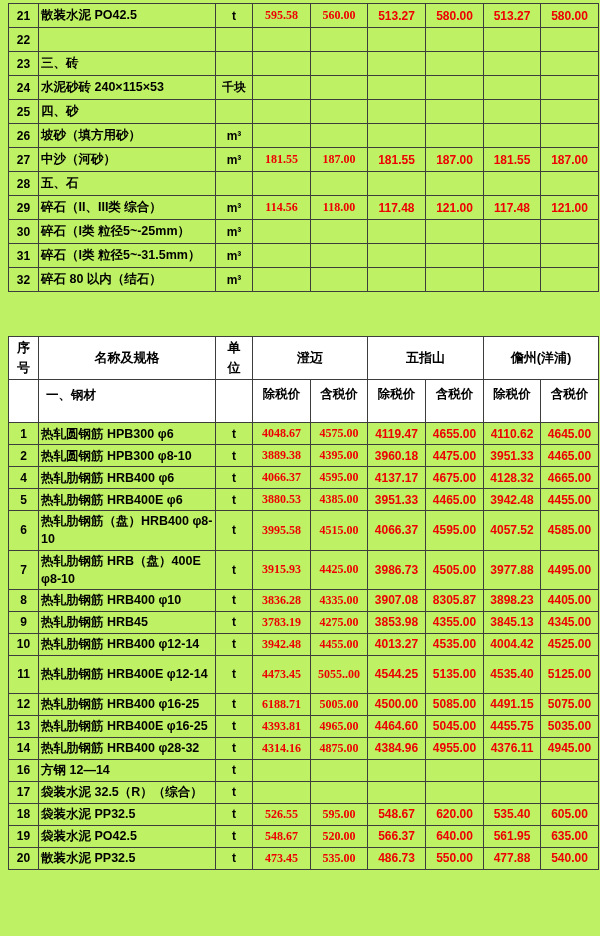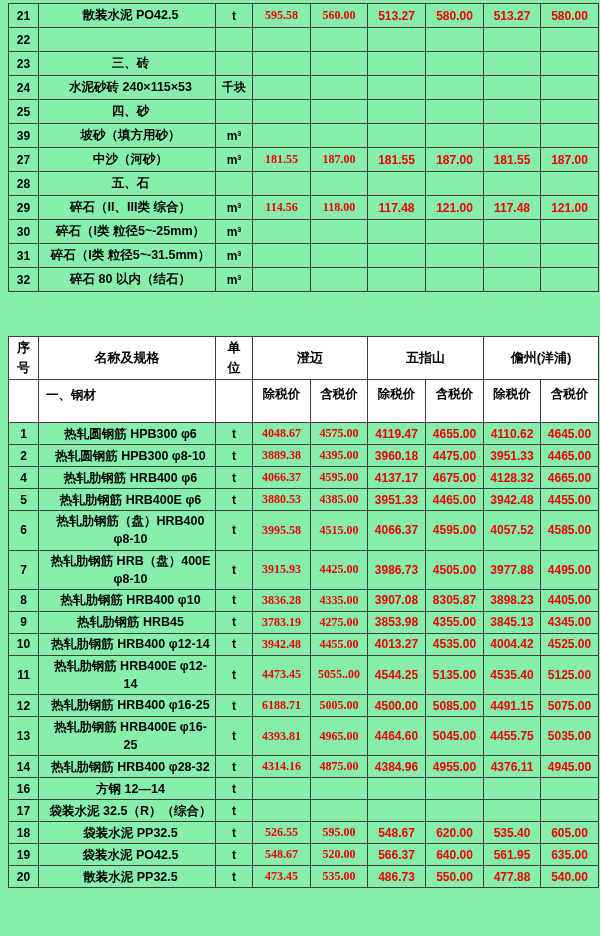--- a/index.html
+++ b/index.html
@@ -1,36 +1,36 @@
 <!DOCTYPE html>
 <html><head>
 <meta charset="utf-8">
 <style>
   html,body{margin:0;padding:0;background:#ffffff;}
   body{font-family:"Liberation Sans",sans-serif;color:#000;}
-  .page{width:600px;height:936px;box-sizing:border-box;padding:3px 0 0 8px;overflow:hidden;background:#86efac;}
+  .page{width:600px;height:936px;box-sizing:border-box;padding:3px 0 0 8px;overflow:hidden;background:#bef264;}
   table{border-collapse:collapse;table-layout:fixed;width:590px;}
   td,th{border:1.5px solid #3d3d3d;overflow:hidden;padding:1px 2px;vertical-align:middle;box-sizing:border-box;}
   
   col.w-no{width:30px;} col.w-name{width:177px;} col.w-unit{width:37px;}
   col.w-p{width:58px;} col.w-p2{width:57px;}
   
   .t1 tr{height:24px;}
   
   .t2 tbody tr{height:22px;}
   .t2 tbody tr.tall{height:38px;}
   .t2 tbody tr.section-row{height:26px;}
   .t2 thead tr.h1{height:43px;}
   .t2 thead tr.h2{height:43px;}
   .t2 thead th{font-weight:bold;font-size:13px;text-align:center;background:#fff;}
   .t2 thead tr.h2 th{vertical-align:top;padding-top:6px;font-size:12.5px;}
   .t2 thead tr.h2 th.c-name{text-align:left;padding-left:7px;}
   .vwrap{display:inline-block;width:1.15em;word-break:break-all;line-height:1.55;}
   .c-no{text-align:center;font-weight:bold;font-size:12px;font-family:"Liberation Sans",sans-serif;}
-  .c-name{text-align:center;padding-left:9px;font-weight:bold;font-size:12.5px;line-height:1.45;}
+  .c-name{text-align:left;padding-left:2px;font-weight:bold;font-size:12.5px;line-height:1.45;}
   .c-unit{text-align:center;font-weight:bold;font-size:12px;}
   .c-v{text-align:center;font-weight:bold;font-size:12px;color:#ee0000;word-wrap:break-word;}
   .c-v.serif{font-family:"Liberation Serif",serif;}
   .c-v.sans{font-family:"Liberation Sans",sans-serif;}
   .gap{height:44px;}
 </style>
 </head>
 <body>
 
 <div class="page">
@@ -97,21 +97,21 @@
     <td class="c-name">四、砂</td>
     <td class="c-unit"></td>
     <td class="c-v serif"></td>
     <td class="c-v serif"></td>
     <td class="c-v sans"></td>
     <td class="c-v sans"></td>
     <td class="c-v sans"></td>
     <td class="c-v sans"></td>
   </tr>
         <tr>
-    <td class="c-no">39</td>
+    <td class="c-no">26</td>
     <td class="c-name">坡砂（填方用砂）</td>
     <td class="c-unit">m³</td>
     <td class="c-v serif"></td>
     <td class="c-v serif"></td>
     <td class="c-v sans"></td>
     <td class="c-v sans"></td>
     <td class="c-v sans"></td>
     <td class="c-v sans"></td>
   </tr>
         <tr>

